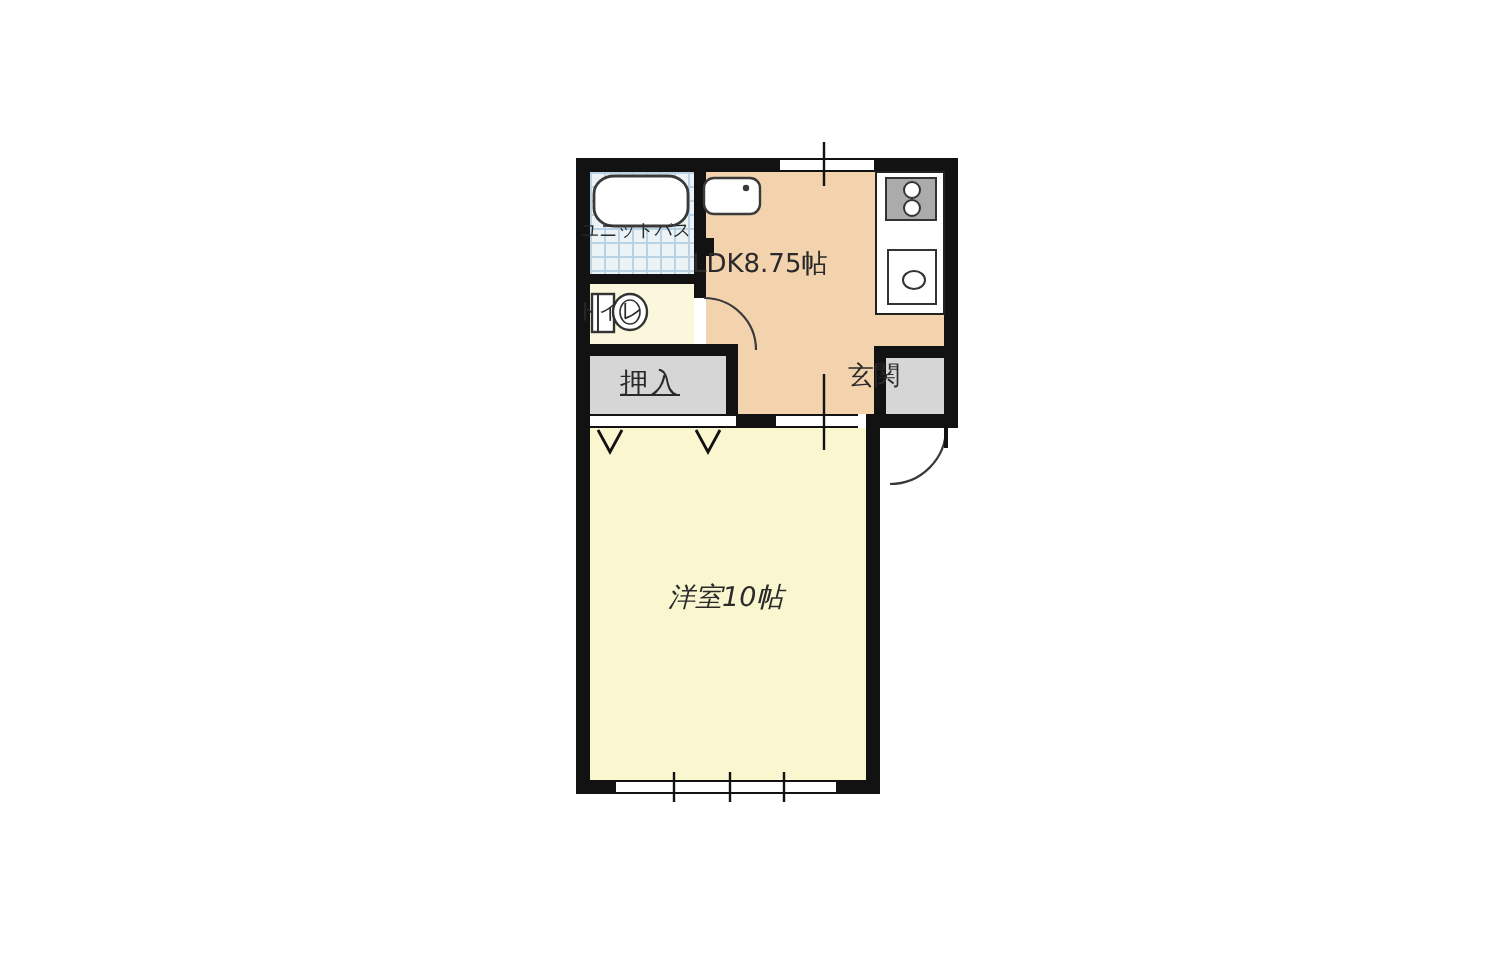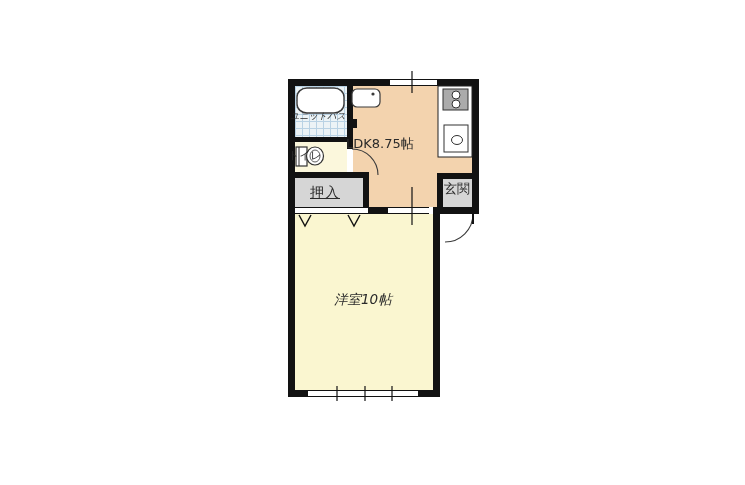--- a/index.html
+++ b/index.html
@@ -96,20 +96,20 @@
       <line x1="365" y1="386" x2="365" y2="401"></line>
       <line x1="392" y1="386" x2="392" y2="401"></line>
     </g>
 
     <g fill="none" stroke="#121212" stroke-width="1.4">
       <polyline points="299,215 305,226 311,215"></polyline>
       <polyline points="348,215 354,226 360,215"></polyline>
     </g>
   </svg>
 
-  <div class="label" style="left:289px;top:112px;width:58px;font-size:9px;text-align:center;font-style:italic;">ユニットバス</div>
+  <div class="label" style="left:289px;top:112px;width:58px;font-size:9px;text-align:center;">ユニットバス</div>
   <div class="label" style="left:288px;top:150px;font-size:11px;">トイレ</div>
-  <div class="label" style="left:346px;top:137px;font-size:13px;">LDK8.75帖</div>
+  <div class="label" style="left:346px;top:126px;font-size:13px;">LDK8.75帖</div>
   <div class="label" style="left:310px;top:185px;font-size:14px;letter-spacing:1px;text-decoration:underline;">押入</div>
-  <div class="label" style="left:444px;top:182px;font-size:13px;">玄関</div>
+  <div class="label" style="left:424px;top:182px;font-size:13px;">玄関</div>
   <div class="label" style="left:334px;top:293px;font-size:13.5px;font-style:italic;">洋室10帖</div>
 
 </div>
 
 </body></html>

